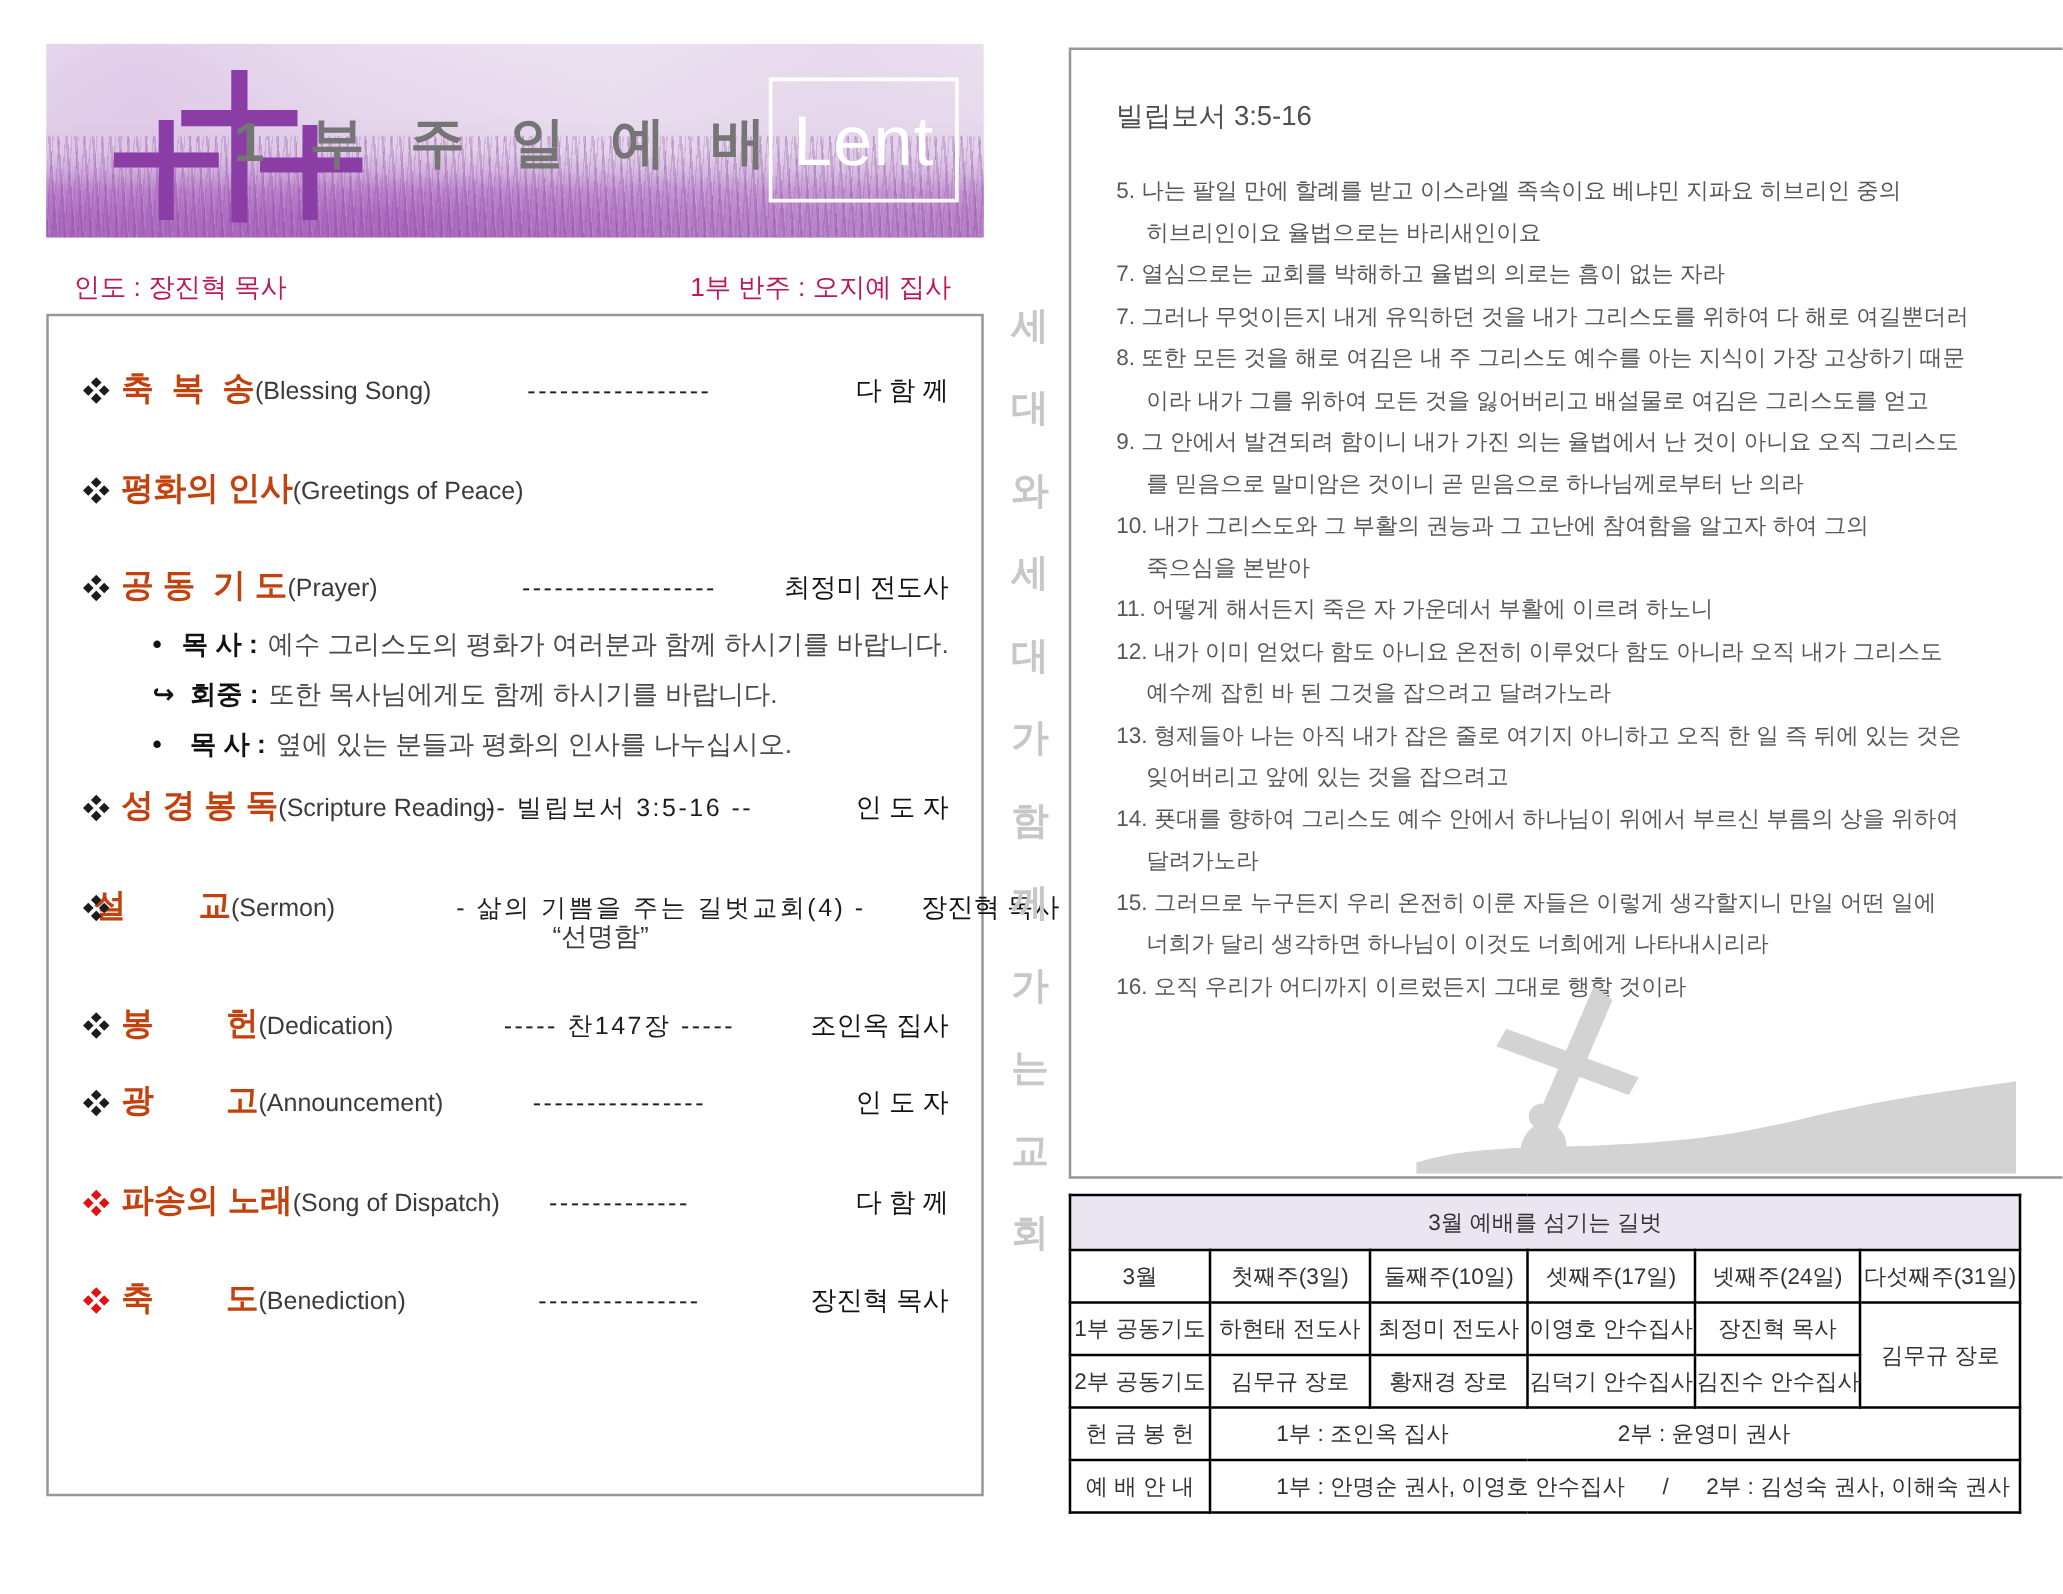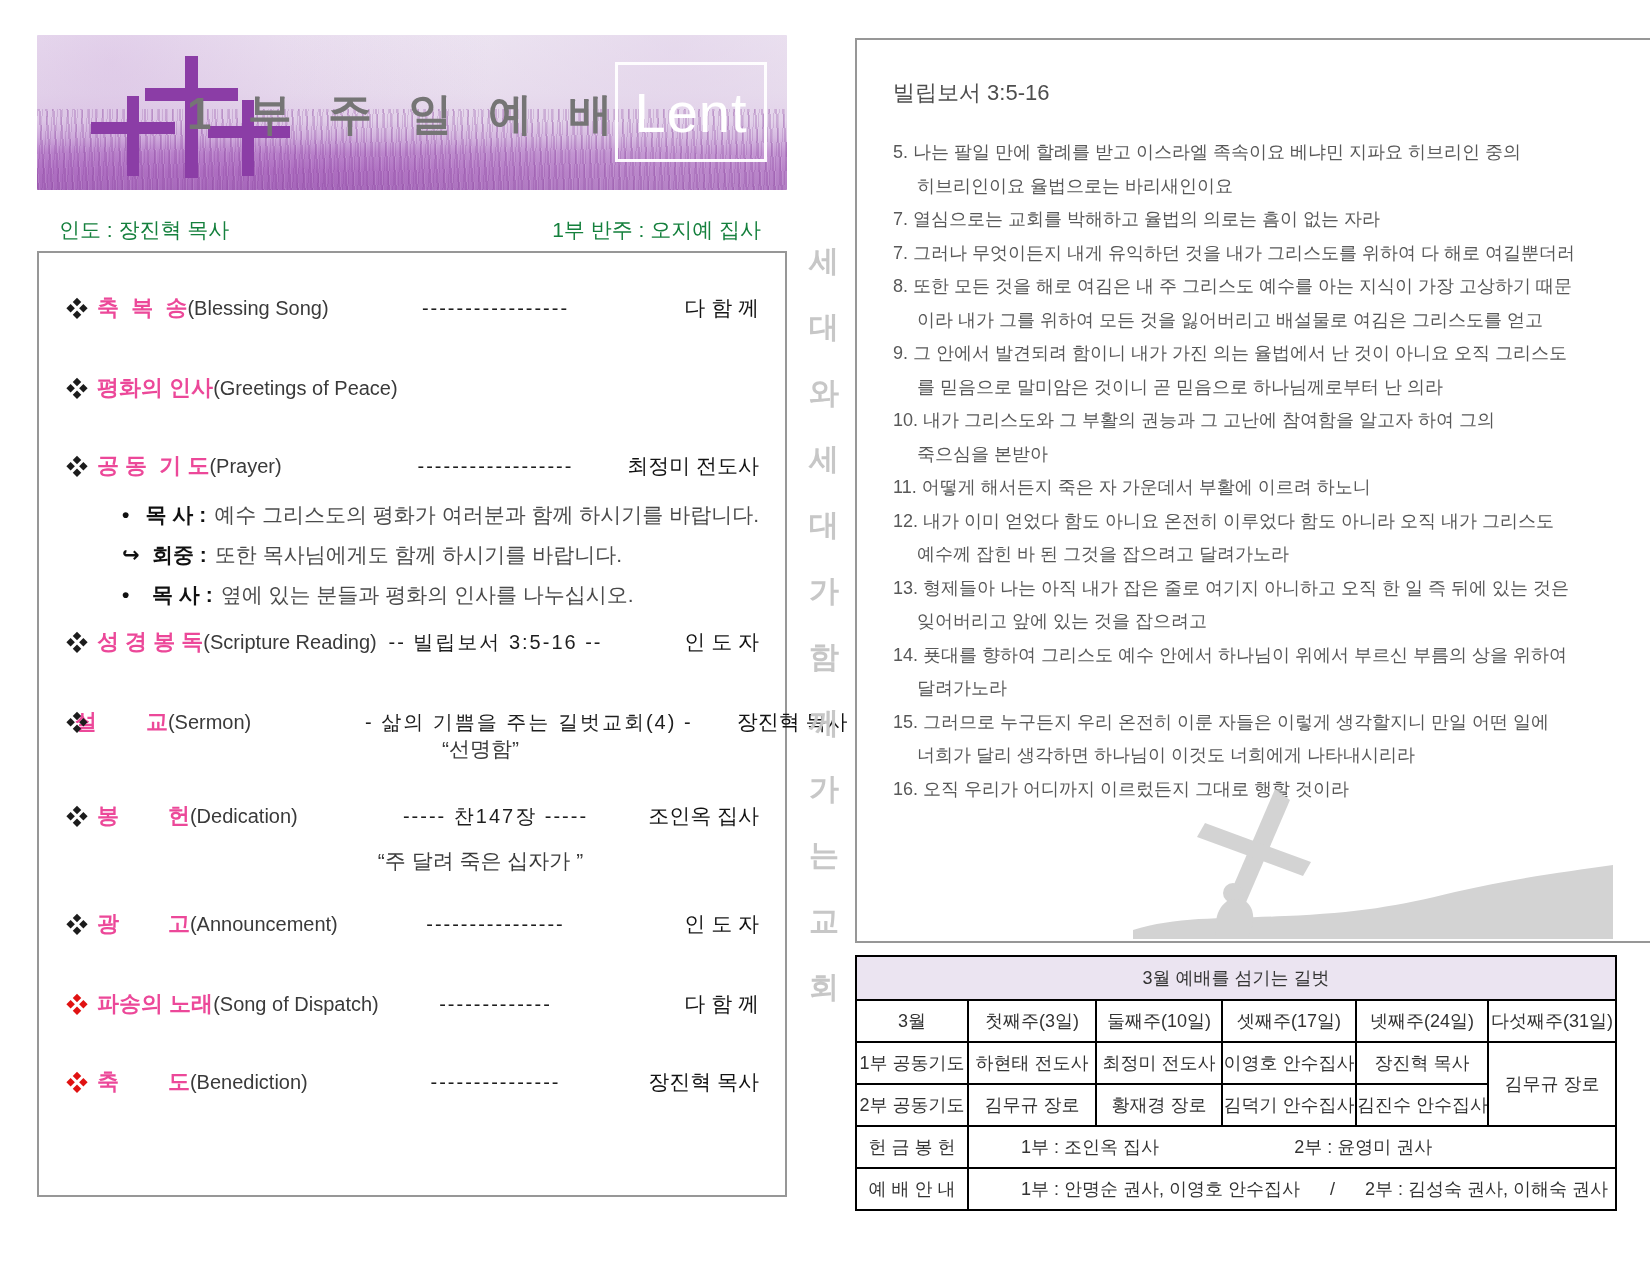--- a/index.html
+++ b/index.html
@@ -16,31 +16,31 @@
   .banner::after{content:"";position:absolute;left:0;right:0;bottom:0;height:52%;
     background:repeating-linear-gradient(86deg,rgba(140,70,160,.28) 0 2px,rgba(255,255,255,.10) 2px 3px,transparent 3px 7px),
                repeating-linear-gradient(94deg,rgba(120,50,140,.18) 0 1px,transparent 1px 5px);}
   .crosses{position:absolute;left:52px;bottom:10px;width:235px;height:128px;z-index:2;}
   .banner-title{position:absolute;left:150px;top:50px;width:400px;text-align:center;z-index:3;
     font-size:44px;font-weight:bold;color:#757575;letter-spacing:12px;white-space:pre;}
   .lent-badge{position:absolute;right:20px;top:27px;width:146px;height:94px;z-index:3;
     border:3px solid rgba(255,255,255,.95);display:flex;align-items:center;justify-content:center;
     color:#fff;font-size:56px;font-weight:300;letter-spacing:1px;}
   .leader-row{margin-top:24px;height:30px;display:flex;justify-content:space-between;align-items:flex-end;
-    font-size:21px;color:#15803d;padding:0 26px 0 22px;white-space:pre;}
+    font-size:21px;color:#be185d;padding:0 26px 0 22px;white-space:pre;}
   .order-box{margin-top:7px;border:2px solid #979797;height:946px;box-sizing:border-box;
     padding:40px 26px 0 28px;}
 
   .o-row{display:flex;align-items:baseline;height:28px;font-size:22px;white-space:pre;}
   .o-label{width:290px;flex:0 0 auto;white-space:pre;}
   .mark{display:inline-block;width:22px;height:18px;position:relative;top:1px;margin-right:8px;color:#1c1c1c;}
   .red .mark{color:#e01212;}
   .mark::before{content:"";position:absolute;left:7px;top:1px;width:6px;height:6px;background:currentColor;
     transform:rotate(45deg);box-shadow:9px 0 0 currentColor,0 9px 0 currentColor,9px 9px 0 currentColor;}
-  .ko{font-weight:bold;color:#ec4899;font-size:22px;white-space:pre;}
+  .ko{font-weight:bold;color:#c2410c;font-size:26px;white-space:pre;}
   .en{color:#3a3a3a;font-size:20px;}
   .o-mid{flex:1 1 auto;display:flex;justify-content:center;overflow:visible;}
   .o-mid>span{white-space:pre;font-size:20px;letter-spacing:2px;color:#1e1e1e;}
   .o-person{width:155px;flex:0 0 auto;text-align:right;font-size:21px;color:#131313;white-space:pre;}
   .b-row{display:flex;align-items:baseline;height:26px;margin-left:55px;font-size:21px;white-space:pre;}
   .b-bullet{width:30px;font-weight:bold;color:#111;}
   .b-label{font-weight:bold;color:#111;margin-right:8px;white-space:pre;}
   .b-text{color:#4a4a4a;}
   .sub-row{display:flex;height:28px;align-items:baseline;}
   .sub-row .pad-l{width:290px;flex:0 0 auto;}
@@ -104,27 +104,20 @@
       <div class="o-row" style="margin-top: 20px;"><span class="mark"></span><span class="o-label"><span class="ko">성 경 봉 독</span><span class="en">(Scripture Reading)</span></span><span class="o-mid"><span>-- 빌립보서 3:5-16 --</span></span><span class="o-person">인 도 자</span></div>
       <div class="o-row" style="margin-top: 52px;"><span class="mark"></span><span class="o-label"><span class="ko">설        교</span><span class="en">(Sermon)</span></span><span class="o-mid"><span>- 삶의 기쁨을 주는 길벗교회(4) -</span></span><span class="o-person">장진혁 목사</span></div>
       <div class="sub-row" style="">
         <span class="pad-l"></span>
         <span class="sub-mid">
           <span>“선명함”</span>
         </span>
         <span class="pad-r"></span>
       </div>
       <div class="o-row" style="margin-top: 38px;"><span class="mark"></span><span class="o-label"><span class="ko">봉        헌</span><span class="en">(Dedication)</span></span><span class="o-mid"><span>----- 찬147장 -----</span></span><span class="o-person">조인옥 집사</span></div>
-      <div class="sub-row" style="margin-top: 18px;">
-        <span class="pad-l"></span>
-        <span class="sub-mid">
-          <span>“주 달려 죽은 십자가 ”</span>
-        </span>
-        <span class="pad-r"></span>
-      </div>
       <div class="o-row" style="margin-top: 34px;"><span class="mark"></span><span class="o-label"><span class="ko">광        고</span><span class="en">(Announcement)</span></span><span class="o-mid"><span>----------------</span></span><span class="o-person">인 도 자</span></div>
       <div class="o-row red" style="margin-top: 52px;"><span class="mark"></span><span class="o-label"><span class="ko">파송의 노래</span><span class="en">(Song of Dispatch)</span></span><span class="o-mid"><span>-------------</span></span><span class="o-person">다 함 께</span></div>
       <div class="o-row red" style="margin-top: 50px;"><span class="mark"></span><span class="o-label"><span class="ko">축        도</span><span class="en">(Benediction)</span></span><span class="o-mid"><span>---------------</span></span><span class="o-person">장진혁 목사</span></div>
     </div>
 </div>
 
 <div class="v-slogan">
     <span>세</span>
     <span>대</span>
     <span>와</span>

